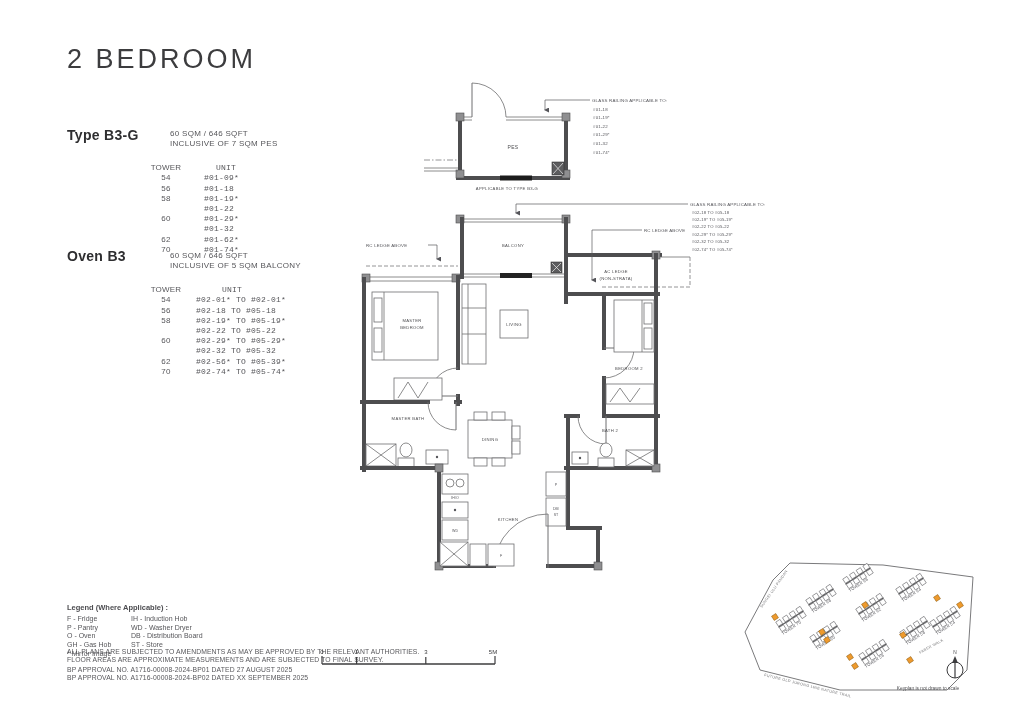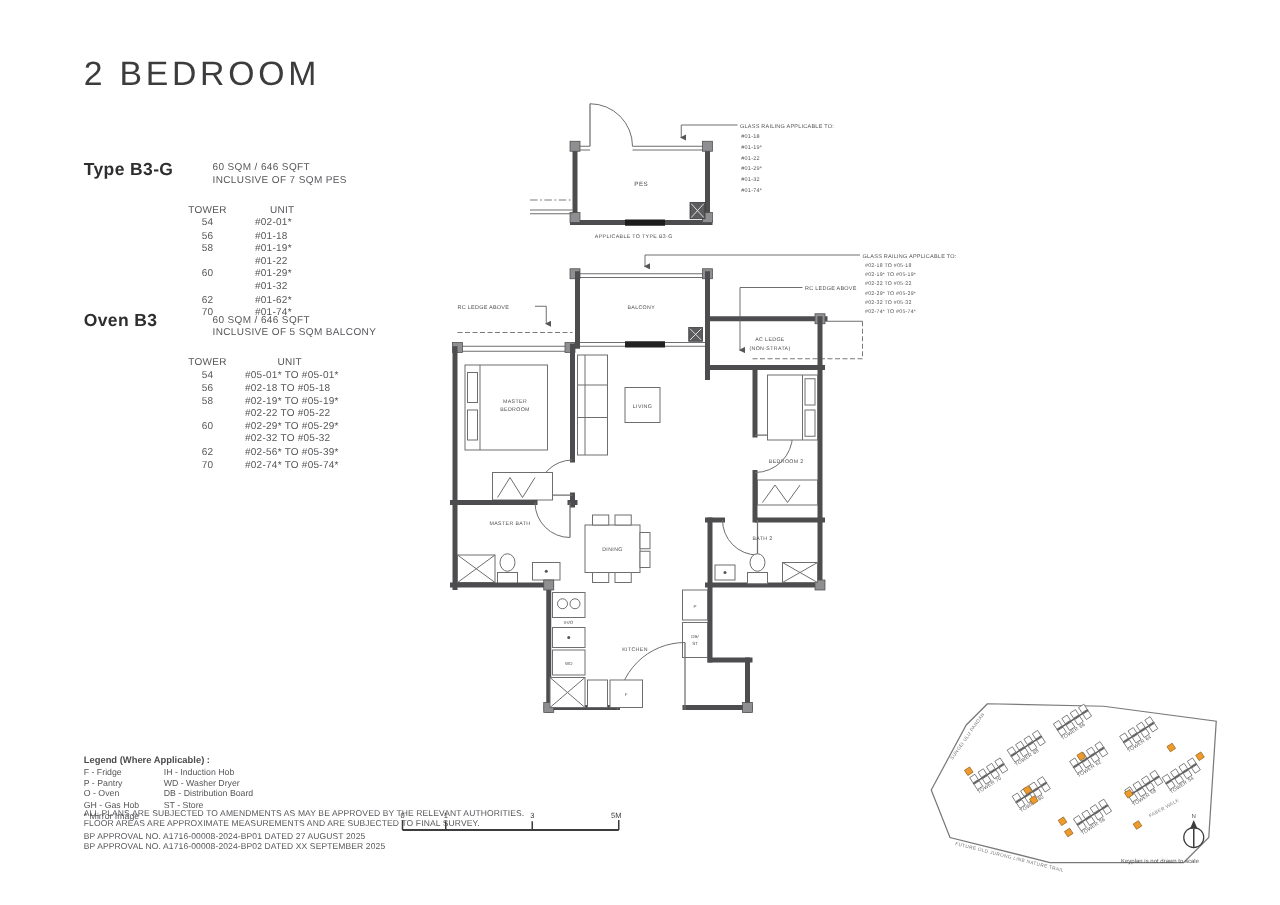--- a/index.html
+++ b/index.html
@@ -5,21 +5,21 @@
   html,body{margin:0;padding:0;background:#ffffff;}
   .page{position:relative;width:1024px;height:724px;background:#fff;overflow:hidden;
         font-family:"Liberation Sans",sans-serif;color:#4c4c50;}
   .abs{position:absolute;}
   .title{left:67px;top:44px;font-size:27px;font-weight:400;letter-spacing:3px;color:#3c3c3e;}
   .type-name{font-size:14px;font-weight:bold;color:#2e2e30;letter-spacing:.3px;}
   .type-specs{font-size:8px;line-height:10px;color:#56565a;letter-spacing:.3px;padding-left:31px;}
   .unit-table{font-size:8px;color:#56565a;letter-spacing:.2px;}
   .trow{display:flex;height:10.2px;align-items:flex-end;}
   .t-tower{width:56px;text-align:center;}
-  .t-unit{width:132px;padding-left:10px;}
+  .t-unit{width:132px;padding-left:10px;font-family:Liberation Mono, monospace;}
   .unit-table .hu{padding-left:22px;}
   .unit-table.b3 .t-unit{padding-left:2px;}
   .unit-table.b3 .hu{padding-left:28px;}
   .legend-title{font-size:7.5px;font-weight:bold;color:#4c4c50;}
   .legend-col{font-size:7px;line-height:8.7px;color:#56565a;}
   .smallprint{font-size:6.8px;line-height:7.8px;color:#56565a;letter-spacing:.1px;}
   svg text{font-family:"Liberation Sans",sans-serif;}
   .wall{stroke:#4d4d4f;stroke-width:4;fill:none;stroke-linecap:square;}
   .thin{stroke:#6e6e70;stroke-width:.8;fill:none;}
   .thinf{fill:#ffffff;stroke:#6e6e70;stroke-width:.8;}
@@ -52,21 +52,21 @@
     <div>60 SQM / 646 SQFT</div>
     <div>INCLUSIVE OF 7 SQM PES</div>
   </div>
   <div class="abs unit-table" style="left:138px;top:162px;">
       <div class="trow">
         <span class="t-tower t-head">TOWER</span>
         <span class="t-unit t-head hu">UNIT</span>
       </div>
       <div class="trow">
         <span class="t-tower">54</span>
-        <span class="t-unit">#02-01*</span>
+        <span class="t-unit">#01-09*</span>
       </div>
       <div class="trow">
         <span class="t-tower">56</span>
         <span class="t-unit">#01-18</span>
       </div>
       <div class="trow">
         <span class="t-tower">58</span>
         <span class="t-unit">#01-19*</span>
       </div>
       <div class="trow">
@@ -96,21 +96,21 @@
     <div>60 SQM / 646 SQFT</div>
     <div>INCLUSIVE OF 5 SQM BALCONY</div>
   </div>
   <div class="abs unit-table b3" style="left:138px;top:284px;">
       <div class="trow">
         <span class="t-tower t-head">TOWER</span>
         <span class="t-unit t-head hu">UNIT</span>
       </div>
       <div class="trow">
         <span class="t-tower">54</span>
-        <span class="t-unit">#05-01* TO #05-01*</span>
+        <span class="t-unit">#02-01* TO #02-01*</span>
       </div>
       <div class="trow">
         <span class="t-tower">56</span>
         <span class="t-unit">#02-18 TO #05-18</span>
       </div>
       <div class="trow">
         <span class="t-tower">58</span>
         <span class="t-unit">#02-19* TO #05-19*</span>
       </div>
       <div class="trow">

